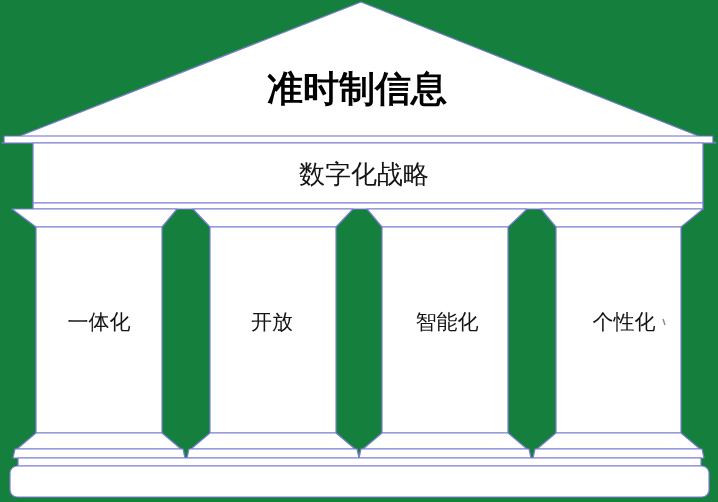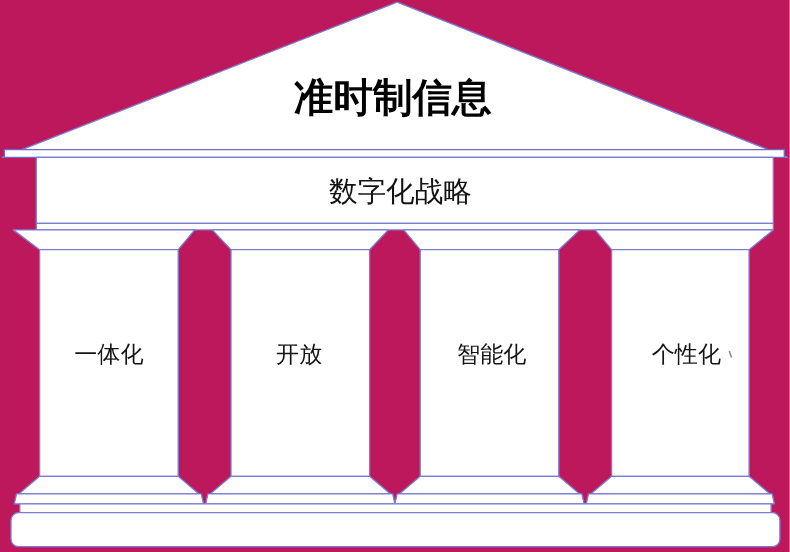--- a/index.html
+++ b/index.html
@@ -8,21 +8,21 @@
     background: #ffffff;
     width: 718px;
     height: 502px;
     overflow: hidden;
     font-family: "Liberation Sans", "DejaVu Sans", sans-serif;
   }
   .stage {
     position: relative;
     width: 718px;
     height: 502px;
-    background: #be185d;
+    background: #15803d;
   }
   svg { display: block; }
   .ln {
     fill: #ffffff;
     stroke: #7b7dd1;
     stroke-width: 1.2;
     stroke-linejoin: round;
   }
   .ln2 {
     fill: #ffffff;

